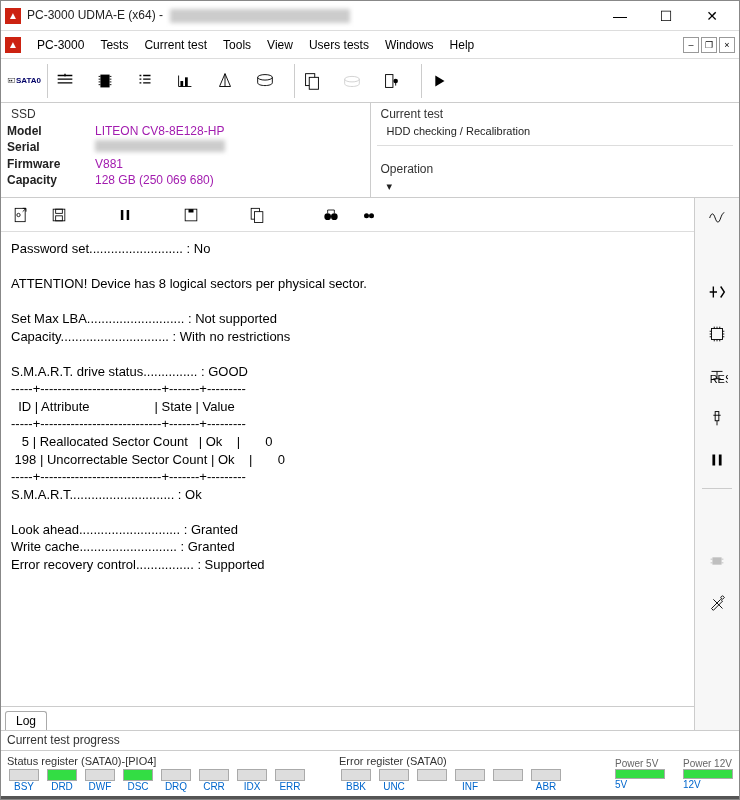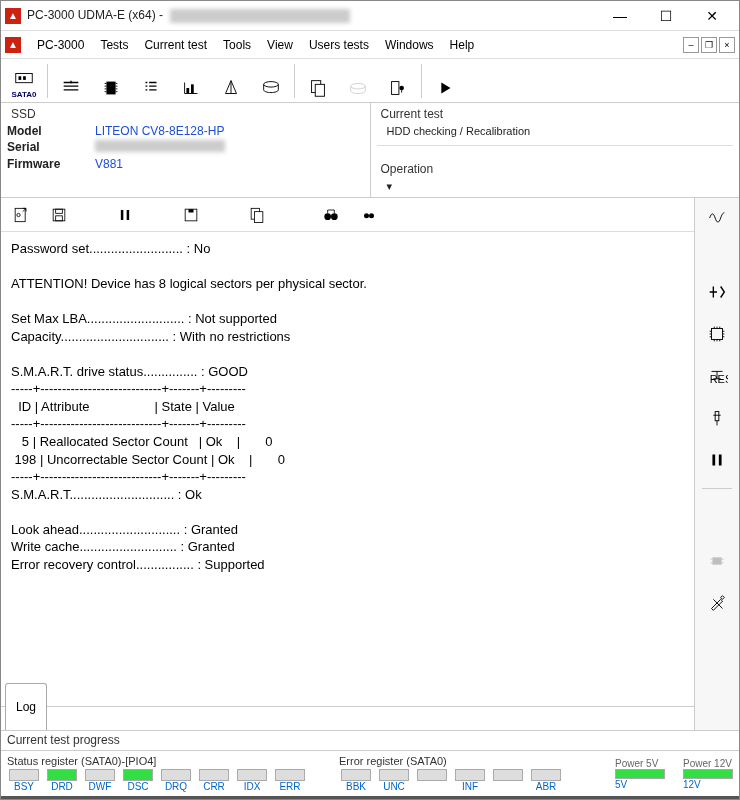--- a/index.html
+++ b/index.html
@@ -9,41 +9,41 @@
 .titlebar .title{flex:1;color:#222}
 .titlebar .blur{display:inline-block;width:180px;height:14px;background:#ccc;filter:blur(2px);vertical-align:middle;margin-left:4px}
 .winbtns{display:flex}
 .winbtn{width:46px;height:30px;display:flex;align-items:center;justify-content:center;font-family:Arial;font-size:14px;cursor:pointer}
 .menubar{display:flex;align-items:center;height:28px;padding:0 4px;border-bottom:1px solid #ddd}
 .menubar .icon{width:16px;height:16px;background:#c21;margin-right:8px;color:#fff;font-size:10px;display:flex;align-items:center;justify-content:center}
 .menubar .mi{padding:3px 8px;cursor:pointer}
 .mdibtns{margin-left:auto;display:flex;gap:2px}
 .mdibtn{width:16px;height:16px;border:1px solid #999;background:#fff;font-size:9px;display:flex;align-items:center;justify-content:center;cursor:pointer}
 .toolbar{display:flex;align-items:center;height:44px;border-bottom:1px solid #ccc;padding:2px 6px;gap:6px}
-.tbtn{width:34px;height:36px;display:flex;flex-direction:column;align-items:center;justify-content:flex-end;cursor:pointer}
+.tbtn{width:34px;height:36px;display:flex;flex-direction:row;align-items:center;justify-content:flex-start;cursor:pointer}
 .tbtn svg{width:22px;height:22px}
 .divider{width:1px;height:34px;background:#ccc}
 .tlabel{font-size:8px;color:#006;font-weight:bold}
 .infobar{display:flex;border-bottom:1px solid #ccc}
 .infocol{flex:1;padding:2px 6px}
 .infocol.left{border-right:1px solid #ccc}
 .infogroup{font-size:11px;color:#222;padding:2px 0}
 .infohead{color:#333;padding:2px 4px}
 .inforow{display:flex;padding:1px 0}
 .ilabel{width:88px;text-align:left;font-weight:bold;padding-right:6px;color:#222}
-.ival{color:#1d4ed8}
+.ival{color:#a21caf}
 .blur2{display:inline-block;width:130px;height:12px;background:#ccc;filter:blur(2px)}
 .midwrap{flex:1;display:flex;overflow:hidden}
 .mainpanel{flex:1;display:flex;flex-direction:column;border-right:1px solid #ccc;overflow:hidden}
 .logtoolbar{height:34px;display:flex;align-items:center;padding:4px 8px;gap:14px;border-bottom:1px solid #ddd}
 .ltbtn{width:24px;height:24px;display:flex;align-items:center;justify-content:center;cursor:pointer}
 .ltbtn svg{width:20px;height:20px}
 .logarea{flex:1;overflow:auto;padding:8px 10px;font-family:Liberation Sans, sans-serif;font-size:13px;color:#000;white-space:pre;line-height:1.35}
 .tabs{height:24px;display:flex;align-items:flex-end;padding-left:4px;border-top:1px solid #ccc}
-.tab{border:1px solid #aaa;border-bottom:none;padding:16px 10px;background:#fff;border-radius:3px 3px 0 0;cursor:pointer}
+.tab{border:1px solid #aaa;border-bottom:none;padding:2px 10px;background:#fff;border-radius:3px 3px 0 0;cursor:pointer}
 .rightpanel{width:44px;display:flex;flex-direction:column;align-items:center;padding-top:6px;gap:14px;background:#f7f7f7}
 .rpbtn{width:32px;height:28px;display:flex;align-items:center;justify-content:center;cursor:pointer}
 .rpbtn svg{width:22px;height:22px}
 .rpdiv{width:30px;height:1px;background:#ccc}
 .progressbar{height:20px;padding:2px 6px;font-size:11px;color:#333;border-top:1px solid #ccc}
 .regbar{padding:4px 6px;border-top:1px solid #ccc}
 .regrow{display:flex;align-items:center;gap:4px}
 .reglabel{font-size:11px;color:#333}
 .regs{display:flex;gap:4px}
 .reg{display:flex;flex-direction:column;align-items:center;width:34px}
@@ -170,20 +170,24 @@
         <div class="ival">LITEON CV8-8E128-HP</div>
       </div>
     <div class="inforow">
         <div class="ilabel">Serial</div>
         <div class="ival"><span class="blur2"></span></div>
       </div>
     <div class="inforow">
         <div class="ilabel">Firmware</div>
         <div class="ival">V881</div>
       </div>
+    <div class="inforow">
+        <div class="ilabel">Capacity</div>
+        <div class="ival">128 GB (250 069 680)</div>
+      </div>
   </div>
   <div class="infocol">
     <div class="infohead">Current test</div>
     <div class="infogroup" style="padding-left:10px">HDD checking / Recalibration</div>
     <div class="infohead" style="border-top:1px solid #ddd;margin-top:6px;padding-top:16px">Operation</div>
     <div class="infogroup" style="padding-left:10px;cursor:pointer">▾</div>
   </div>
 </div>
 
 <div class="midwrap">

